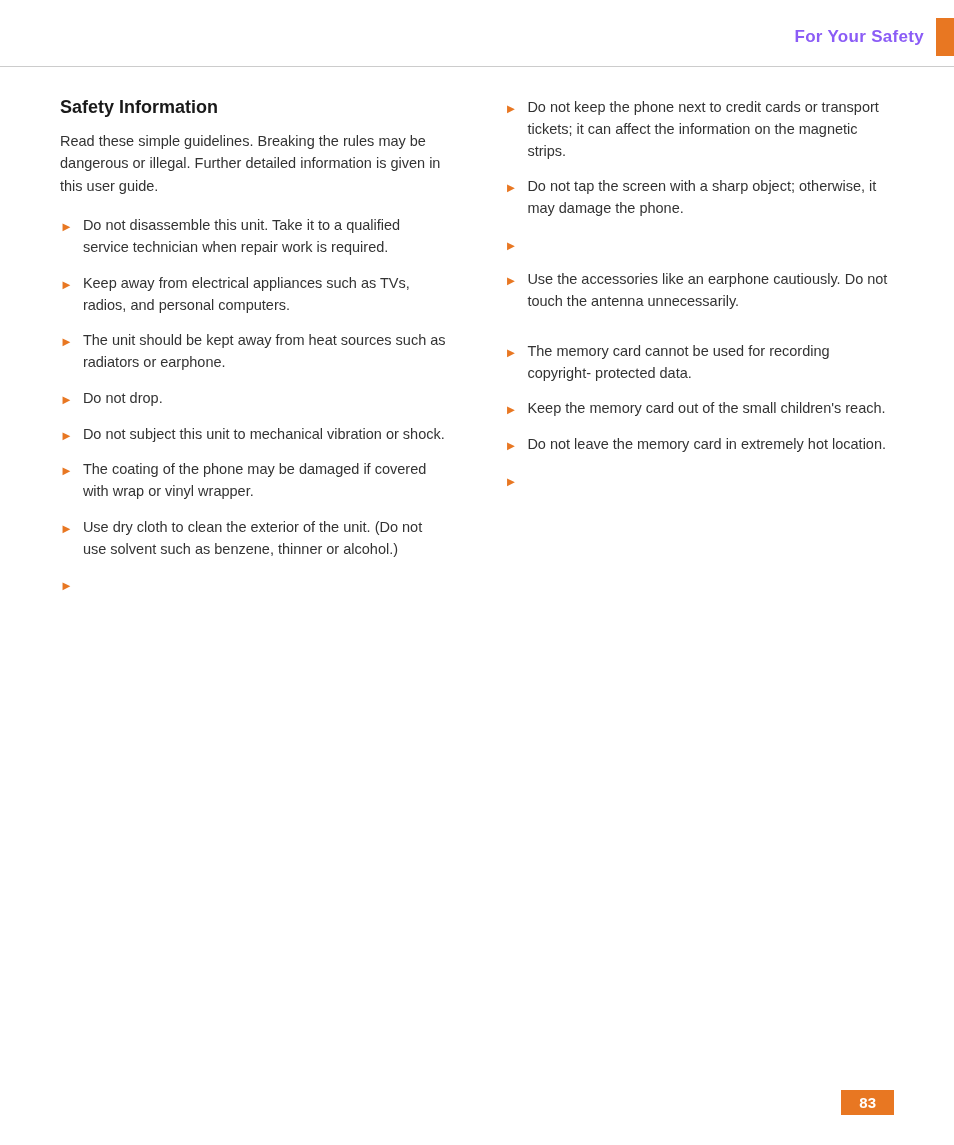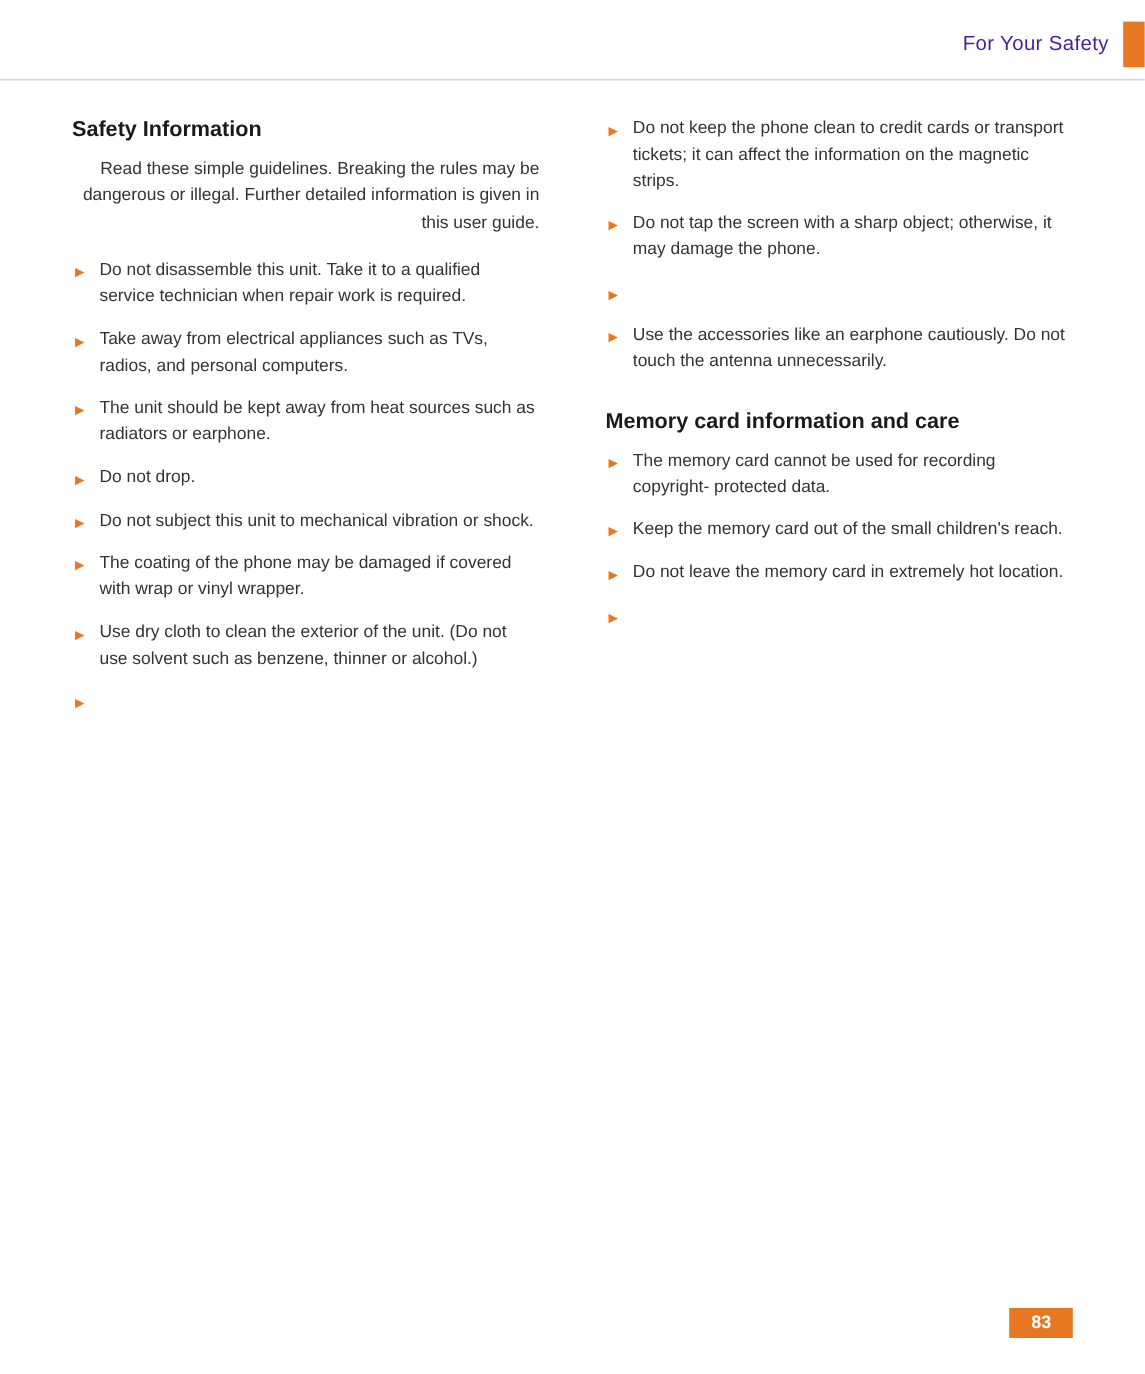--- a/index.html
+++ b/index.html
@@ -21,23 +21,23 @@
     .header {
       display: flex;
       justify-content: flex-end;
       align-items: center;
       padding: 18px 0 10px 0;
       border-bottom: 1px solid #cccccc;
       margin-bottom: 30px;
     }
 
     .header-title {
-      font-weight: normal;
+      font-weight: bold;
       font-size: 17px;
-      color: #4c1d95;
+      color: #8b5cf6;
       margin-right: 12px;
       letter-spacing: 0.3px;
     }
 
     .header-bar {
       width: 18px;
       height: 38px;
       background: #e87722;
       display: inline-block;
     }
@@ -63,21 +63,20 @@
       font-size: 18px;
       color: #1a1a1a;
       margin-bottom: 12px;
     }
 
     .intro-text {
       font-size: 14.5px;
       line-height: 1.55;
       margin-bottom: 18px;
       color: #333;
-      text-align: right;
     }
 
     .bullet-list {
       list-style: none;
       padding: 0;
       margin: 0;
     }
 
     .bullet-list li {
       display: flex;
@@ -124,21 +123,21 @@
     <div class="section-title">Safety Information</div>
     <p class="intro-text">Read these simple guidelines. Breaking the rules may be dangerous or illegal. Further detailed information is given in this user guide.</p>
 
     <ul class="bullet-list">
       <li>
         <span class="bullet-arrow">►</span>
         <span>Do not disassemble this unit. Take it to a qualified service technician when repair work is required.</span>
       </li>
       <li>
         <span class="bullet-arrow">►</span>
-        <span>Take away from electrical appliances such as TVs, radios, and personal computers.</span>
+        <span>Keep away from electrical appliances such as TVs, radios, and personal computers.</span>
       </li>
       <li>
         <span class="bullet-arrow">►</span>
         <span>The unit should be kept away from heat sources such as radiators or earphone.</span>
       </li>
       <li>
         <span class="bullet-arrow">►</span>
         <span>Do not drop.</span>
       </li>
       <li>
@@ -157,36 +156,35 @@
         <span class="bullet-arrow">►</span>
       </li>
     </ul>
   </div>
 
   <div class="right-column">
 
     <ul class="bullet-list" style="margin-bottom: 28px;">
       <li>
         <span class="bullet-arrow">►</span>
-        <span>Do not keep the phone clean to credit cards or transport tickets; it can affect the information on the magnetic strips.</span>
+        <span>Do not keep the phone next to credit cards or transport tickets; it can affect the information on the magnetic strips.</span>
       </li>
       <li>
         <span class="bullet-arrow">►</span>
         <span>Do not tap the screen with a sharp object; otherwise, it may damage the phone.</span>
       </li>
       <li>
         <span class="bullet-arrow">►</span>
       </li>
       <li>
         <span class="bullet-arrow">►</span>
         <span>Use the accessories like an earphone cautiously. Do not touch the antenna unnecessarily.</span>
       </li>
     </ul>
 
-    <div class="section-title">Memory card information and care</div>
 
     <ul class="bullet-list">
       <li>
         <span class="bullet-arrow">►</span>
         <span>The memory card cannot be used for recording copyright- protected data.</span>
       </li>
       <li>
         <span class="bullet-arrow">►</span>
         <span>Keep the memory card out of the small children's reach.</span>
       </li>

